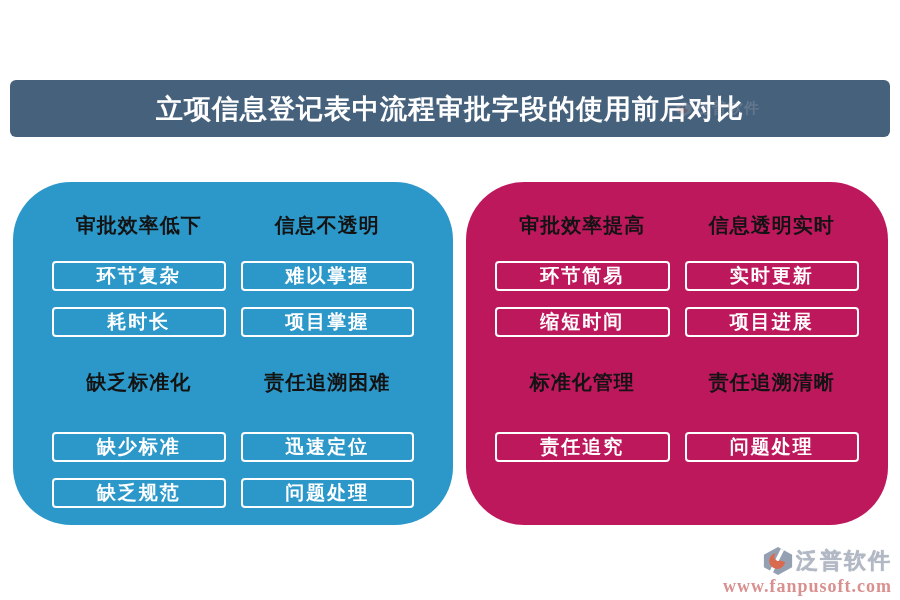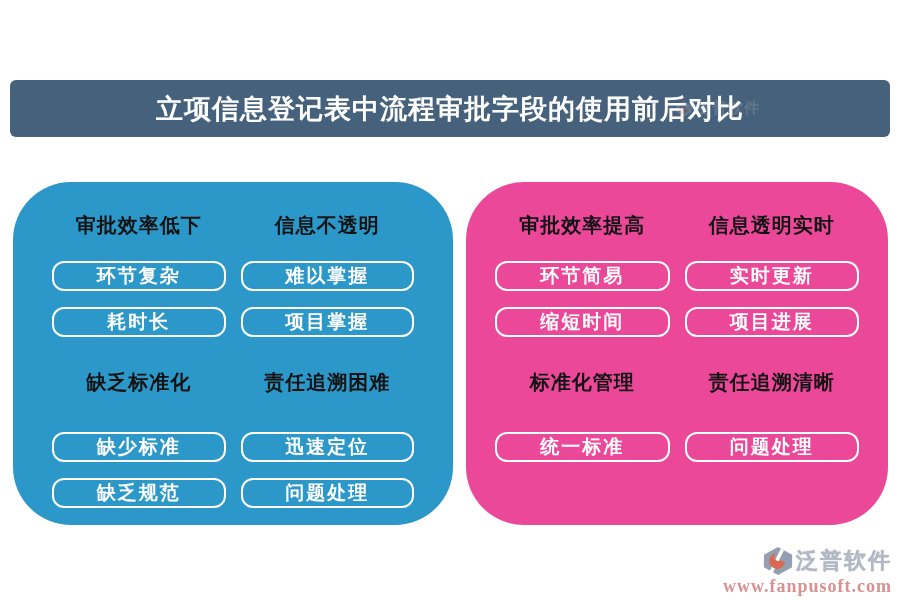--- a/index.html
+++ b/index.html
@@ -23,35 +23,35 @@
     display:flex;align-items:center;gap:4px;opacity:.18;pointer-events:none;
   }
   .watermark .wm-text{color:#e8d6d6;font-size:15px;font-weight:bold;letter-spacing:1px;}
 
   
   .panel{
     position:absolute;top:182px;height:343px;border-radius:58px;
     box-sizing:border-box;display:flex;flex-direction:column;
   }
   .panel.before{left:13px;width:440px;background:#2b98c9;padding:24px 39px 20px;}
-  .panel.after{left:466px;width:422px;background:#ec4899;padding:24px 29px 20px;}
+  .panel.after{left:466px;width:422px;background:#be185d;padding:24px 29px 20px;}
 
   .row{display:flex;gap:15px;}
   .row > *{flex:1;}
   .row.headings{margin-top:6px;}
   .row.headings.second{margin-top:32px;}
   .heading{
     text-align:center;color:#131313;font-size:20px;font-weight:bold;letter-spacing:1px;
   }
   .row.btns{margin-top:22px;}
   .row.btns + .row.btns{margin-top:16px;}
   .row.btns.r3{margin-top:36px;}
   .chip{
     height:30px;box-sizing:border-box;background:transparent;
-    border:2px solid #ffffff;border-radius:12px;
+    border:2px solid #ffffff;border-radius:4px;
     color:#ffffff;font-size:19px;font-weight:bold;letter-spacing:2px;
     font-family:"Liberation Sans","DejaVu Sans",sans-serif;
     display:flex;align-items:center;justify-content:center;
     padding:0;cursor:pointer;
   }
 
   
   .brand{
     position:absolute;right:8px;top:546px;width:190px;
     display:flex;flex-direction:column;align-items:flex-end;
@@ -121,21 +121,21 @@
     </div>
     <div class="row btns">
       <button class="chip">缩短时间</button>
       <button class="chip">项目进展</button>
     </div>
     <div class="row headings second">
       <div class="heading">标准化管理</div>
       <div class="heading">责任追溯清晰</div>
     </div>
     <div class="row btns r3">
-      <button class="chip">统一标准</button>
+      <button class="chip">责任追究</button>
       <button class="chip">问题处理</button>
     </div>
   </section>
 
   <div class="brand">
     <div class="brand-top">
       <svg width="30" height="30" viewBox="0 0 34 34">
         <polygon points="17,1 33,10 33,24 17,33 1,24 1,10" fill="#94a0b2"></polygon>
         <path d="M22 4 L9 30" stroke="#ffffff" stroke-width="4"></path>
         <path d="M16 8 a9 9 0 1 0 9 10 l-5.5 -1.5 a4.5 4.5 0 1 1 -4 -8.5 z" fill="#d96a50"></path>

